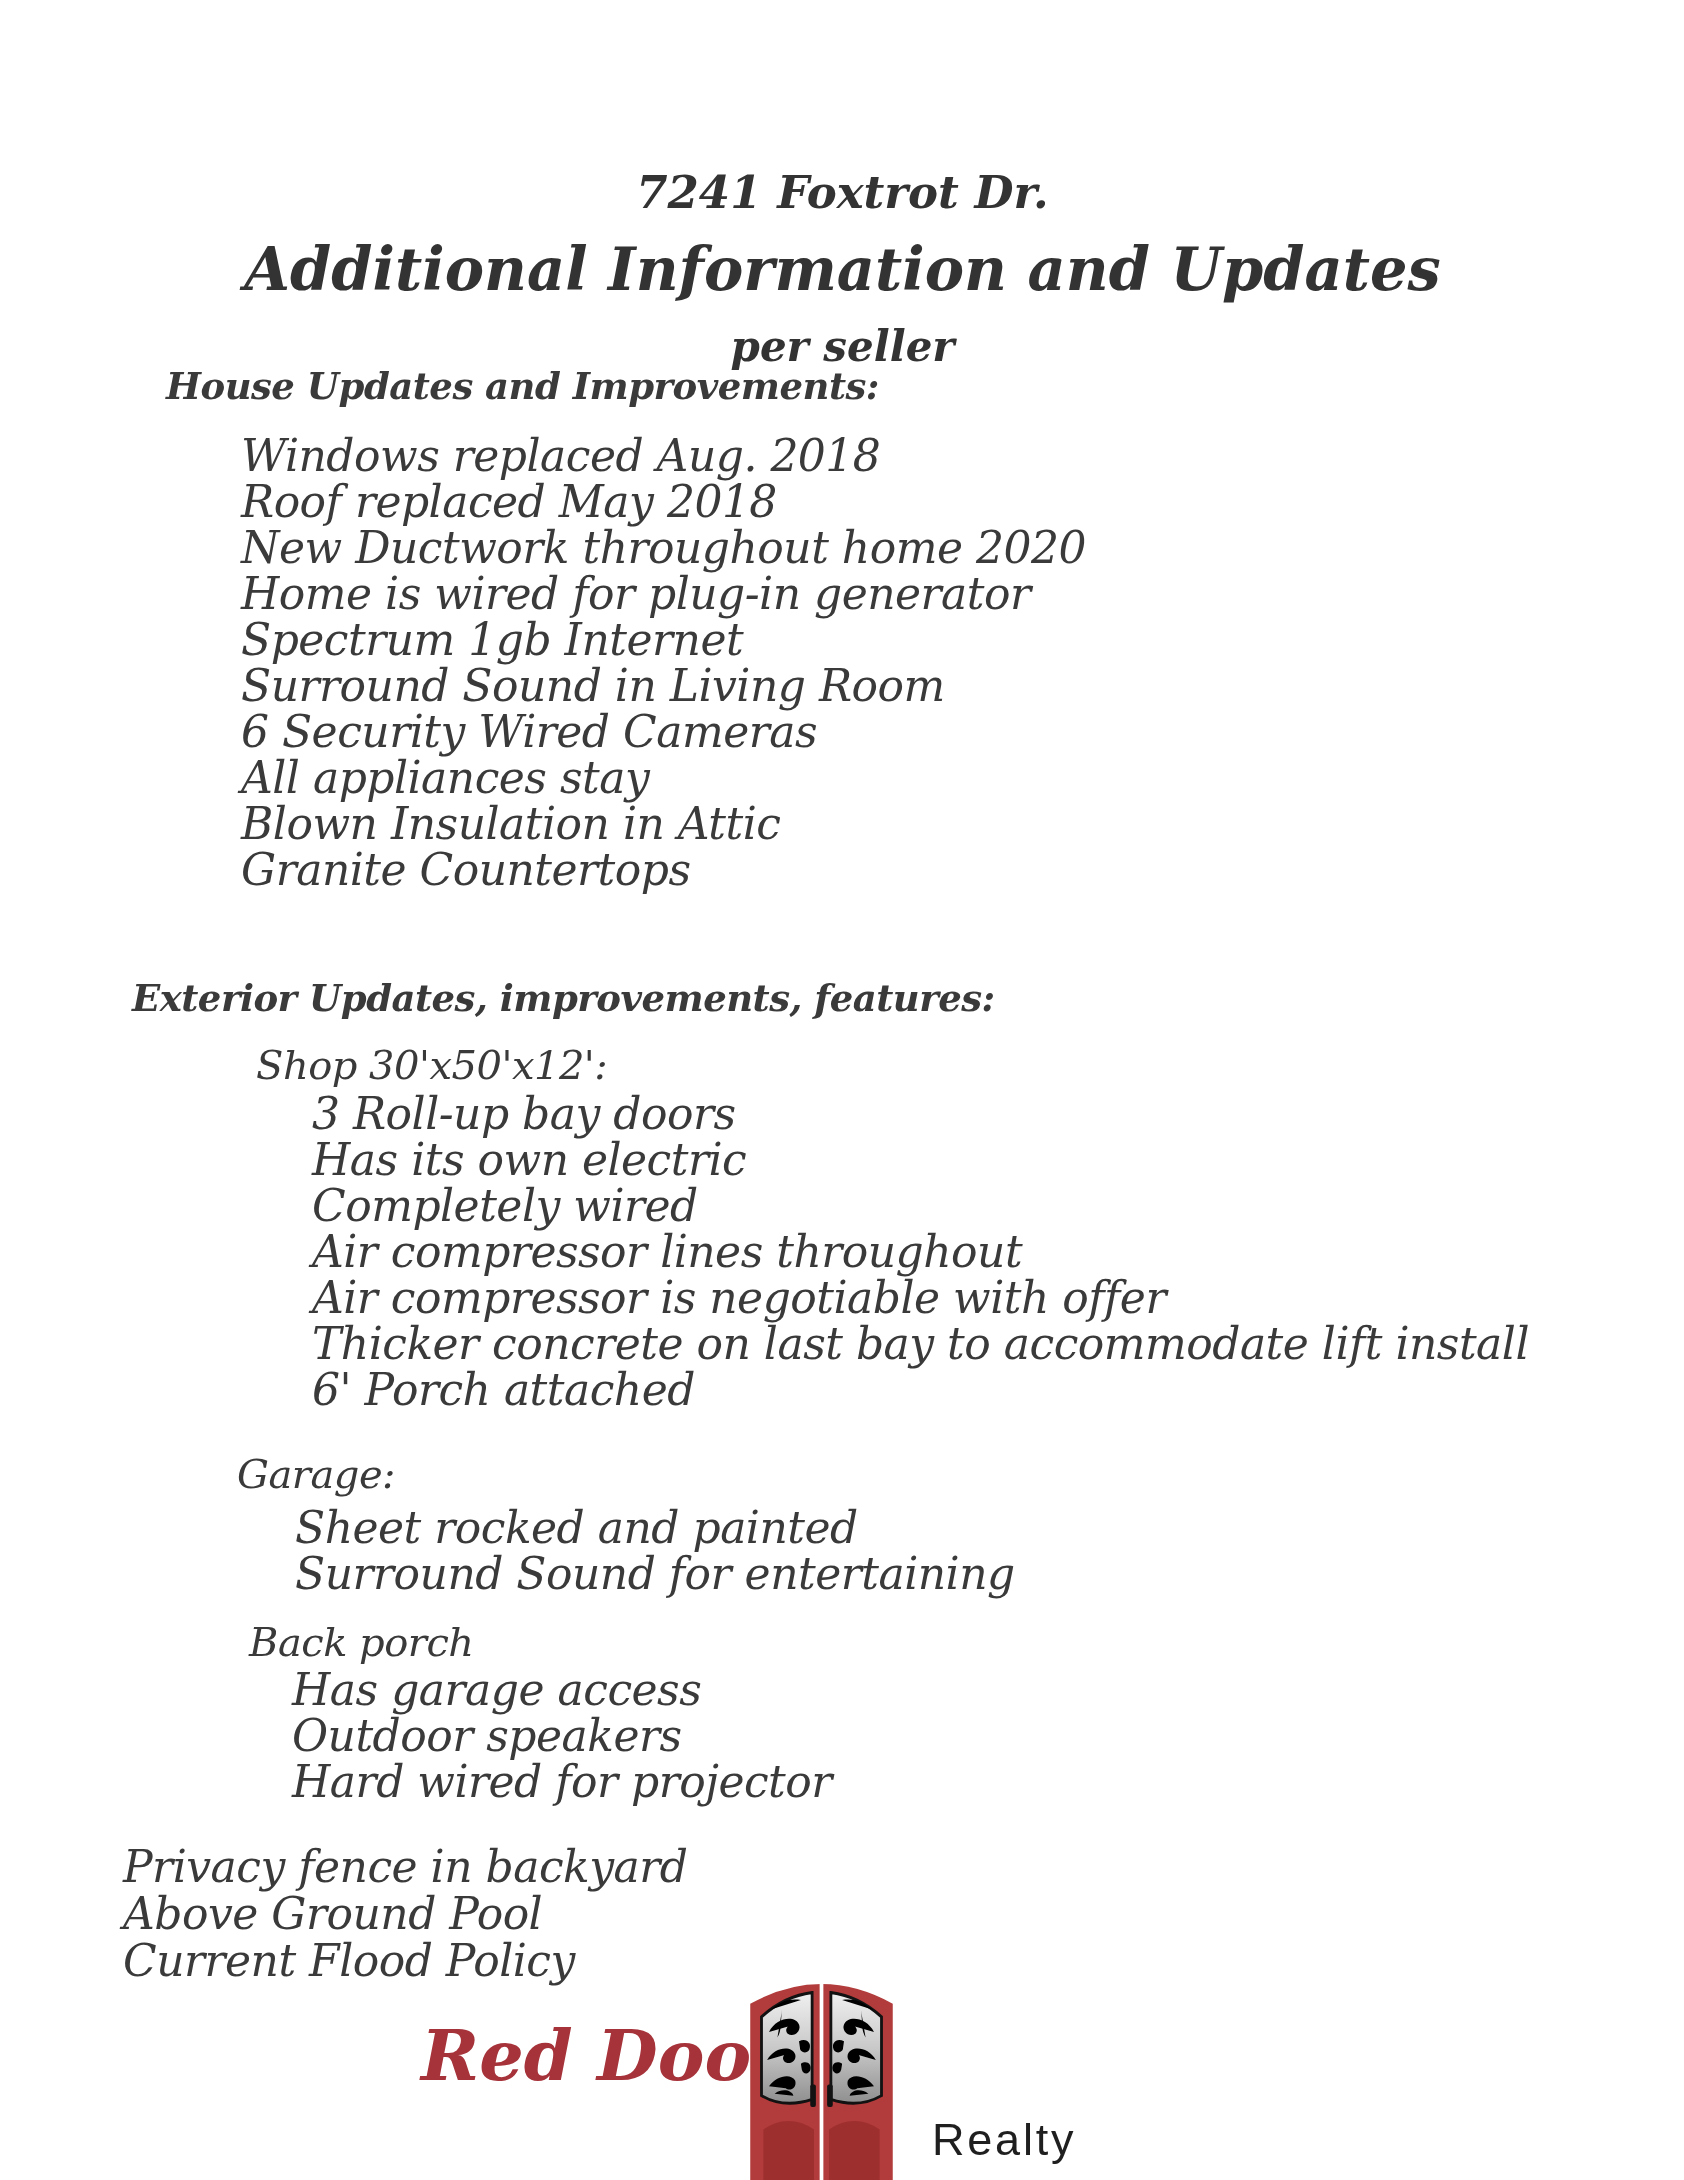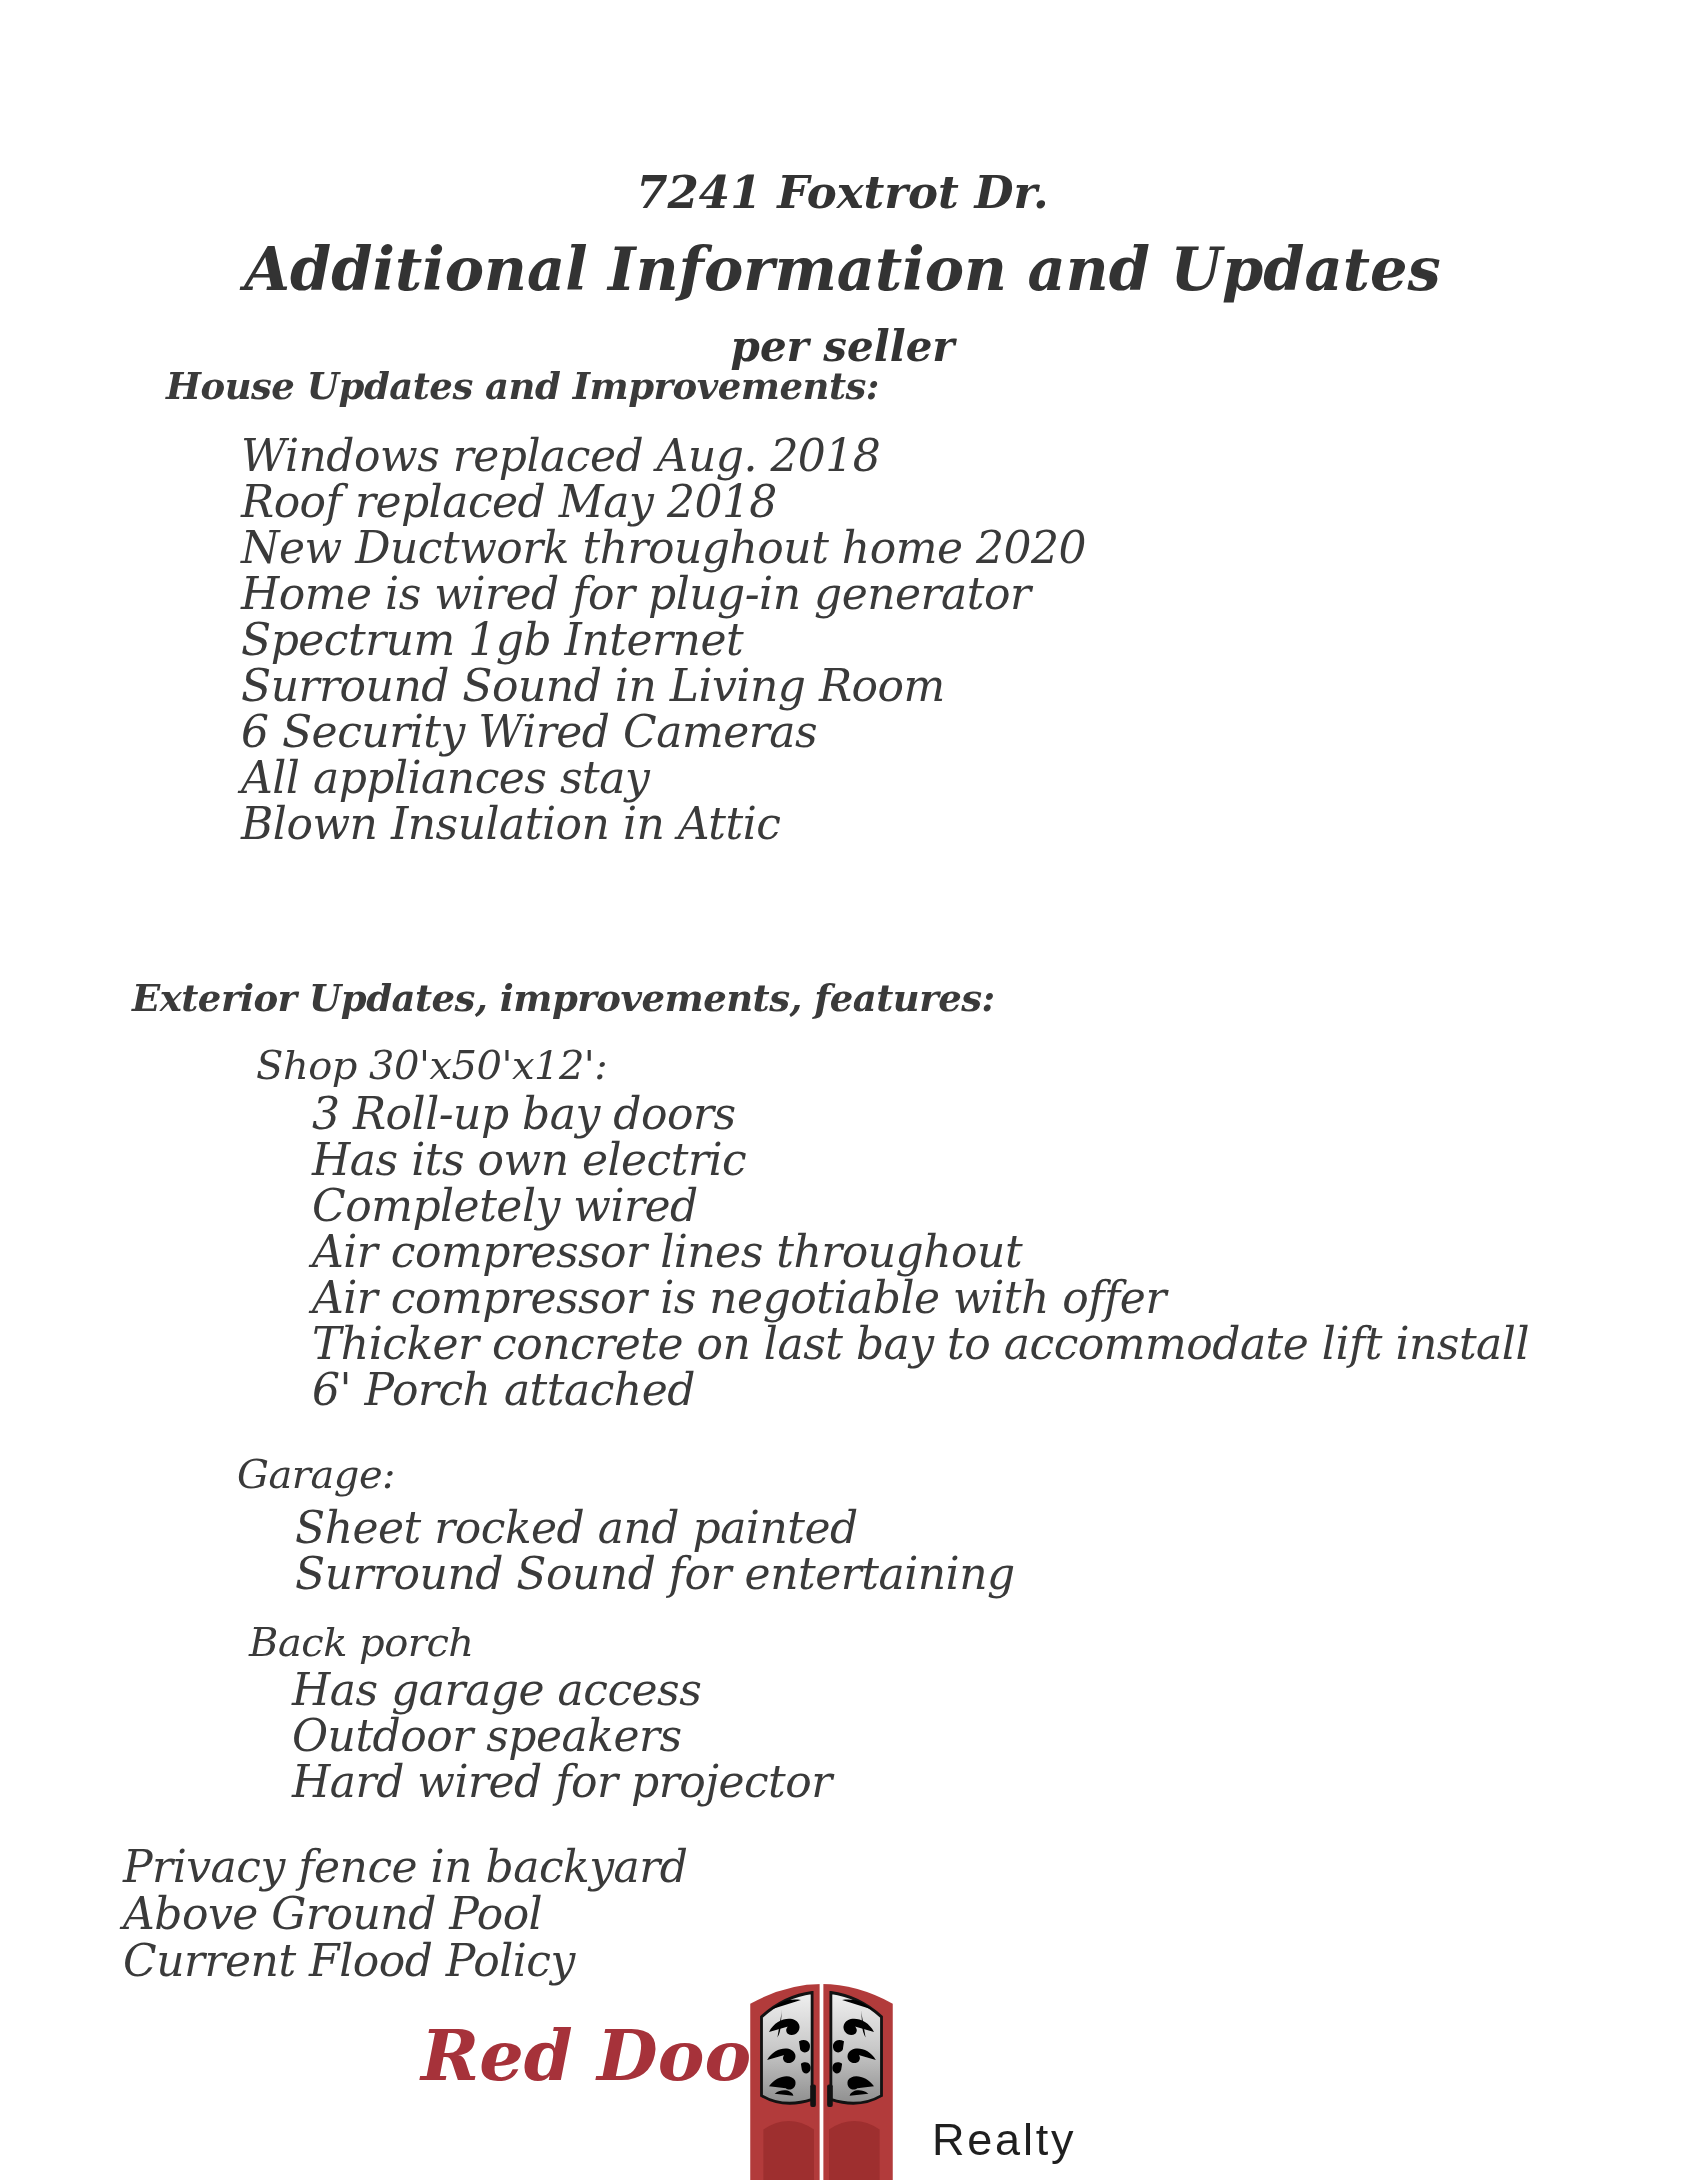--- a/index.html
+++ b/index.html
@@ -90,20 +90,21 @@
   <ul class="abs body-txt doc-list house-list">
     <li>Windows replaced Aug. 2018</li>
     <li>Roof replaced May 2018</li>
     <li>New Ductwork throughout home 2020</li>
     <li>Home is wired for plug-in generator</li>
     <li>Spectrum 1gb Internet</li>
     <li>Surround Sound in Living Room</li>
     <li>6 Security Wired Cameras</li>
     <li>All appliances stay</li>
     <li>Blown Insulation in Attic</li>
+    <li>Granite Countertops</li>
   </ul>
 
   <div class="abs body-txt heading exterior-heading">Exterior Updates, improvements, features:</div>
 
   <div class="abs body-txt sub-heading shop-heading">Shop 30'x50'x12':</div>
   <ul class="abs body-txt doc-list shop-list">
     <li>3 Roll-up bay doors</li>
     <li>Has its own electric</li>
     <li>Completely wired</li>
     <li>Air compressor lines throughout</li>

